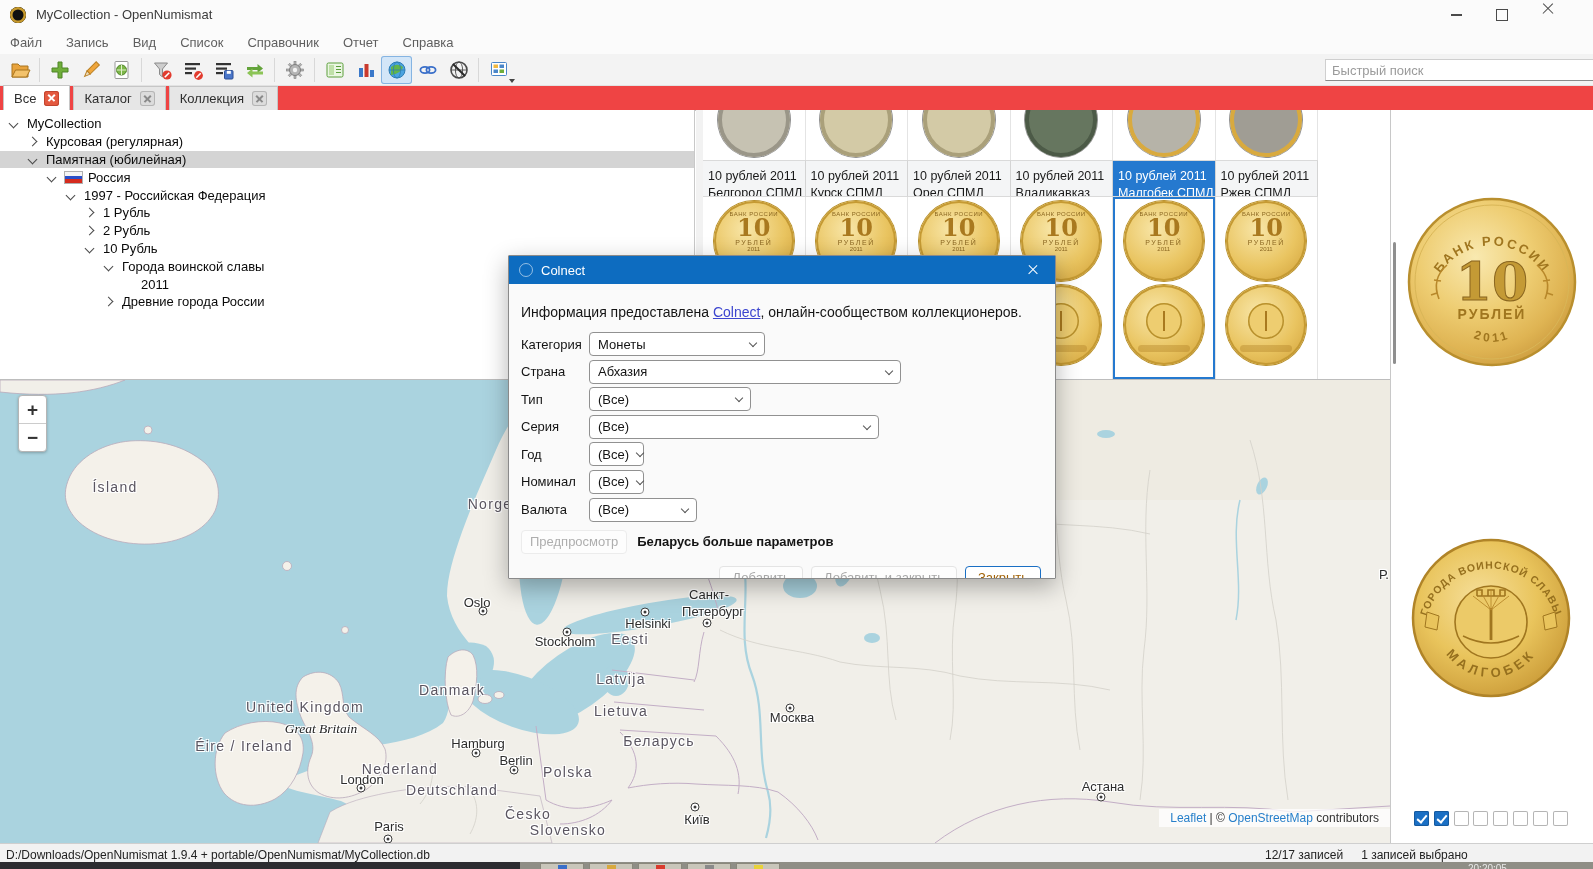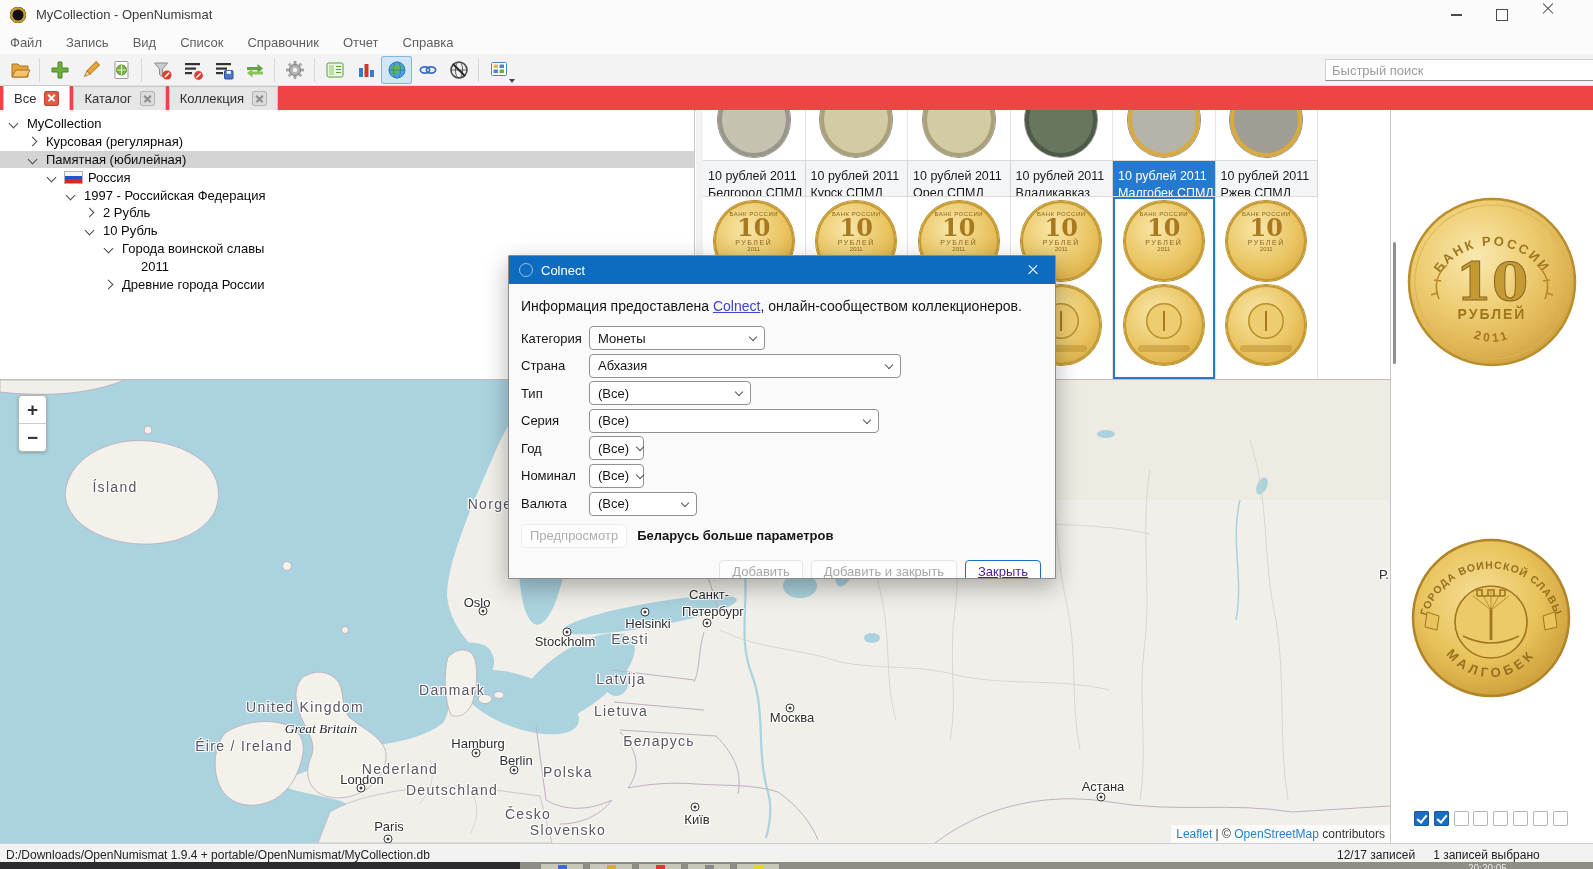--- a/index.html
+++ b/index.html
@@ -80,47 +80,47 @@
   .mlab{position:absolute;transform:translate(-50%,-50%);white-space:nowrap;
         text-shadow:1px 1px 0 #fff,-1px -1px 0 #fff,1px -1px 0 #fff,-1px 1px 0 #fff,0 0 3px #fff;}
   .mlab.country{font-size:14px;color:#5a5560;letter-spacing:1.3px;}
   .mlab.city{font-size:13px;color:#2d2d2d;}
   .mlab.gb{font-size:13.5px;font-style:italic;font-family:"Liberation Serif",serif;color:#1f1f1f;}
   .marker{position:absolute;width:7px;height:7px;border:1.4px solid #3c3c3c;border-radius:50%;transform:translate(-50%,-50%);background:#fff;}
   .marker::after{content:"";position:absolute;left:1.8px;top:1.8px;width:3.4px;height:3.4px;border-radius:50%;background:#3c3c3c;}
   #zoomctl{left:18px;top:15px;width:27px;background:#fff;border:1px solid #b5b5b5;border-radius:4px;position:absolute;box-shadow:0 1px 3px rgba(0,0,0,.25);}
   .zbtn{width:27px;height:27px;display:flex;align-items:center;justify-content:center;font-size:19px;font-weight:bold;color:#333;}
   .zbtn:first-child{border-bottom:1px solid #ccc;}
-  #attribution{position:absolute;right:0;bottom:0;background:rgba(255,255,255,.75);font-size:12px;color:#333;padding:2px 5px;white-space:nowrap;text-align:center;}
+  #attribution{position:absolute;right:0;bottom:16px;background:rgba(255,255,255,.75);font-size:12px;color:#333;padding:2px 11px;white-space:nowrap;text-align:center;}
   #attribution .lnk{color:#267fca;}
   
   #dialog{left:508px;top:255px;width:548px;height:324px;background:#fafafa;border:1px solid #8a8a8a;border-radius:1px;box-shadow:0 8px 24px rgba(0,0,0,.3);z-index:50;overflow:hidden;box-sizing:border-box;}
   #dlg-title{height:28px;background:#0d6cc0;display:flex;align-items:center;color:#fff;font-size:13px;padding-left:10px;gap:8px;}
   #dlg-ico{width:12px;height:12px;border-radius:50%;border:1.4px solid rgba(255,255,255,.55);}
   #dlg-x{position:absolute;right:0;top:0;width:45px;height:28px;}
   #dlg-x::before,#dlg-x::after{content:"";position:absolute;left:17px;top:13.3px;width:12px;height:1.4px;background:#fff;}
   #dlg-x::before{transform:rotate(45deg);} #dlg-x::after{transform:rotate(-45deg);}
-  #dlg-body{padding:14px 12px 0;}
+  #dlg-body{padding:20px 12px 0;}
   #dlg-intro{font-size:14px;color:#141414;margin-bottom:12px;}
   #dlg-intro a{color:#3c45cf;}
   .f-row{display:flex;align-items:center;height:24px;margin-bottom:3.6px;}
   .f-label{width:68px;font-size:13px;color:#141414;flex:none;}
   .combo{height:24px;background:#fff;border:1px solid #919191;border-radius:4px;display:flex;align-items:center;font-size:13px;color:#141414;padding:0 8px;box-sizing:border-box;justify-content:space-between;gap:8px;}
   .combo .chev{border-color:#555;width:5px;height:5px;margin:0 0 2px 0;transform:rotate(45deg);}
   .w-xs{width:55px;} .w-sm{width:108px;} .w-sm2{width:162px;} .w-md{width:176px;} .w-lg{width:290px;} .w-xl{width:312px;}
   #dlg-preview-row{display:flex;align-items:center;gap:10px;margin-top:8px;}
   #dlg-preview{height:22px;padding:0 8px;background:#fdfdfd;border:1px solid #ececec;border-radius:4px;color:#aeaeae;font-size:13px;display:flex;align-items:center;}
   #dlg-hint{font-size:13px;color:#141414;font-weight:bold;}
   #dlg-buttons{display:flex;justify-content:flex-end;gap:8px;margin-top:12px;padding-right:2px;}
   .dbtn{height:24px;padding:0 12px;border-radius:4px;font-size:13px;display:flex;align-items:center;background:#fdfdfd;border:1px solid #e4e4e4;color:#a8a8a8;}
-  .dbtn.default{background:#fff;border:1.6px solid #1a6fc4;color:#4c1d95;text-decoration:underline;}
+  .dbtn.default{background:#fff;border:1.6px solid #1a6fc4;color:#a16207;text-decoration:underline;}
   
   #statusbar{left:0;top:843px;width:1593px;height:19px;background:#f2f2f2;border-top:1px solid #cfcfcf;font-size:12px;color:#222;box-sizing:border-box;}
   #sb-path{position:absolute;left:6px;top:4px;white-space:nowrap;}
-  #sb-right{position:absolute;left:1337px;top:4px;display:flex;gap:18px;white-space:nowrap;}
+  #sb-right{position:absolute;left:1265px;top:4px;display:flex;gap:18px;white-space:nowrap;}
   #taskbar{left:0;top:862px;width:1593px;height:14px;background:#8f8e86;}
   #tb-dark{position:absolute;left:0;top:0;width:520px;height:14px;background:#2c2c30;}
   .tk-btn{position:absolute;top:1px;width:44px;height:13px;background:#c9c6ba;border:1px solid #8a887c;box-sizing:border-box;display:flex;justify-content:center;}
   .tk-dot{width:9px;height:9px;margin-top:1px;}
   #tk-clock{position:absolute;left:1468px;top:1px;font-size:10px;color:#e8e8e8;}
 </style>
 </head>
 <body>
 
 <div class="abs" id="titlebar">
@@ -297,20 +297,24 @@
       <span>Памятная (юбилейная)</span>
     </div>
     <div class="tree-row">
       <span class="chev exp" style="margin-left: 48px;"></span>
       <span class="flag"></span>
       <span>Россия</span>
     </div>
     <div class="tree-row">
       <span class="chev exp" style="margin-left: 67px;"></span>
       <span>1997 - Российская Федерация</span>
+    </div>
+    <div class="tree-row">
+      <span class="chev col" style="margin-left: 86px;"></span>
+      <span>1 Рубль</span>
     </div>
     <div class="tree-row">
       <span class="chev col" style="margin-left: 86px;"></span>
       <span>2 Рубль</span>
     </div>
     <div class="tree-row">
       <span class="chev exp" style="margin-left: 86px;"></span>
       <span>10 Рубль</span>
     </div>
     <div class="tree-row">

